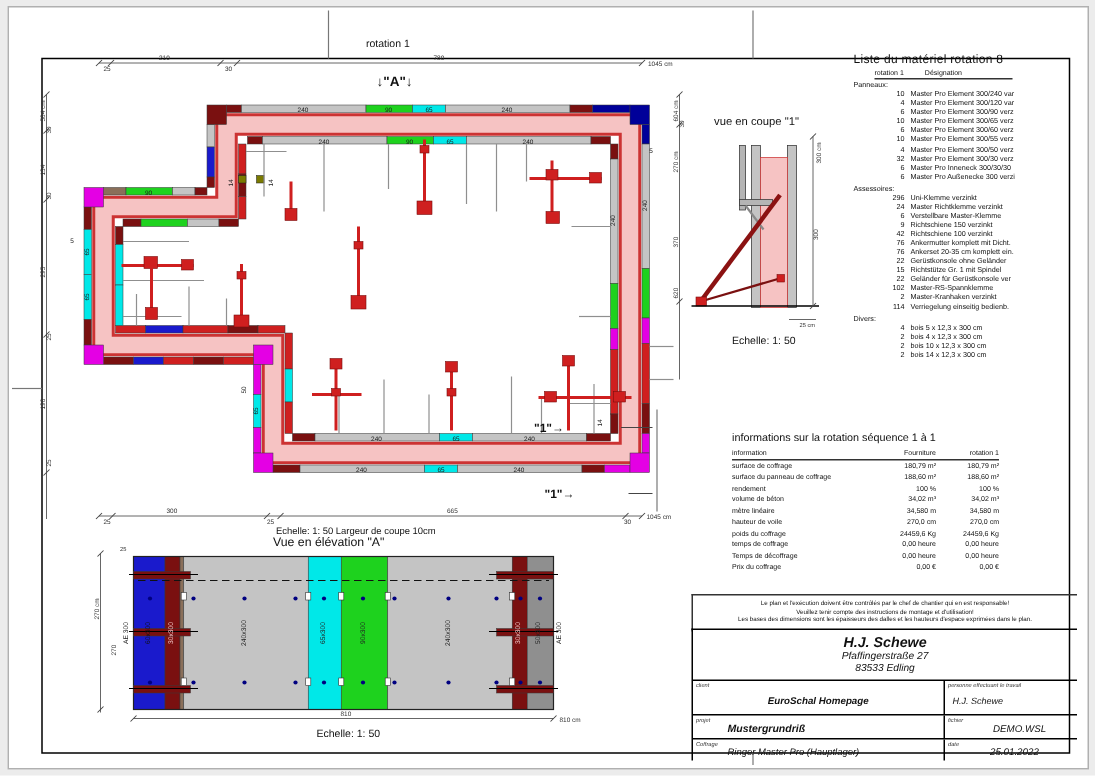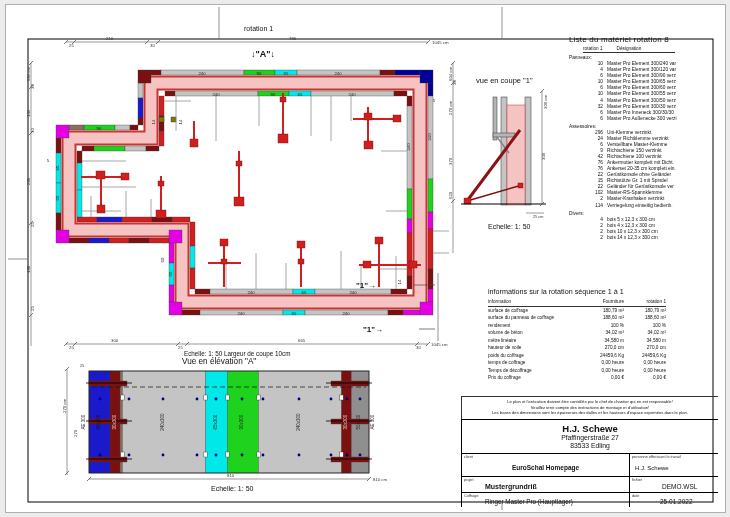--- a/index.html
+++ b/index.html
@@ -34,21 +34,21 @@
   .ml-label{flex:1;white-space:nowrap;}
   .ml-row.group{margin-top:2.2px;}
   .ml-row.group .ml-qty{width:0;padding:0;}
   .it-title{font-size:7.2px;margin-bottom:3px;}
   .it-head,.it-row{display:flex;font-size:4.7px;line-height:7.5px;}
   .it-head{border-bottom:.8px solid #333;line-height:6.5px;}
   .it-c1{flex:1;}
   .it-c2{width:46px;text-align:right;flex:none;}
   .it-c3{width:42px;text-align:right;flex:none;}
   .warning{left:455px;top:391px;width:256px;height:22px;border-top:.8px solid #333;border-left:.8px solid #333;text-align:center;font-size:4.15px;line-height:5.5px;padding-top:2px;}
-  .tblock{left:455px;top:414px;width:256px;height:87px;border-top:1px solid #000;border-left:1px solid #000;}
+  .tblock{left:455px;top:414px;width:256px;height:87px;border-top:1px solid #000;border-left:1px solid #000;font-style:italic;}
   .tb-company{height:33px;text-align:center;}
   .tb-name{font-size:9.5px;font-weight:bold;padding-top:3px;}
   .tb-addr{font-size:6.8px;line-height:8px;}
   .tb-grid{display:flex;flex-direction:column;height:54px;}
   .tb-row{display:flex;border-top:.8px solid #000;position:relative;}
   .tb-row.r1{height:22px;}
   .tb-row.r2{height:15px;}
   .tb-row.r3{flex:1;}
   .tb-cl{width:167px;position:relative;flex:none;display:flex;align-items:center;}
   .tb-cr{flex:1;border-left:.8px solid #000;position:relative;display:flex;align-items:center;}

